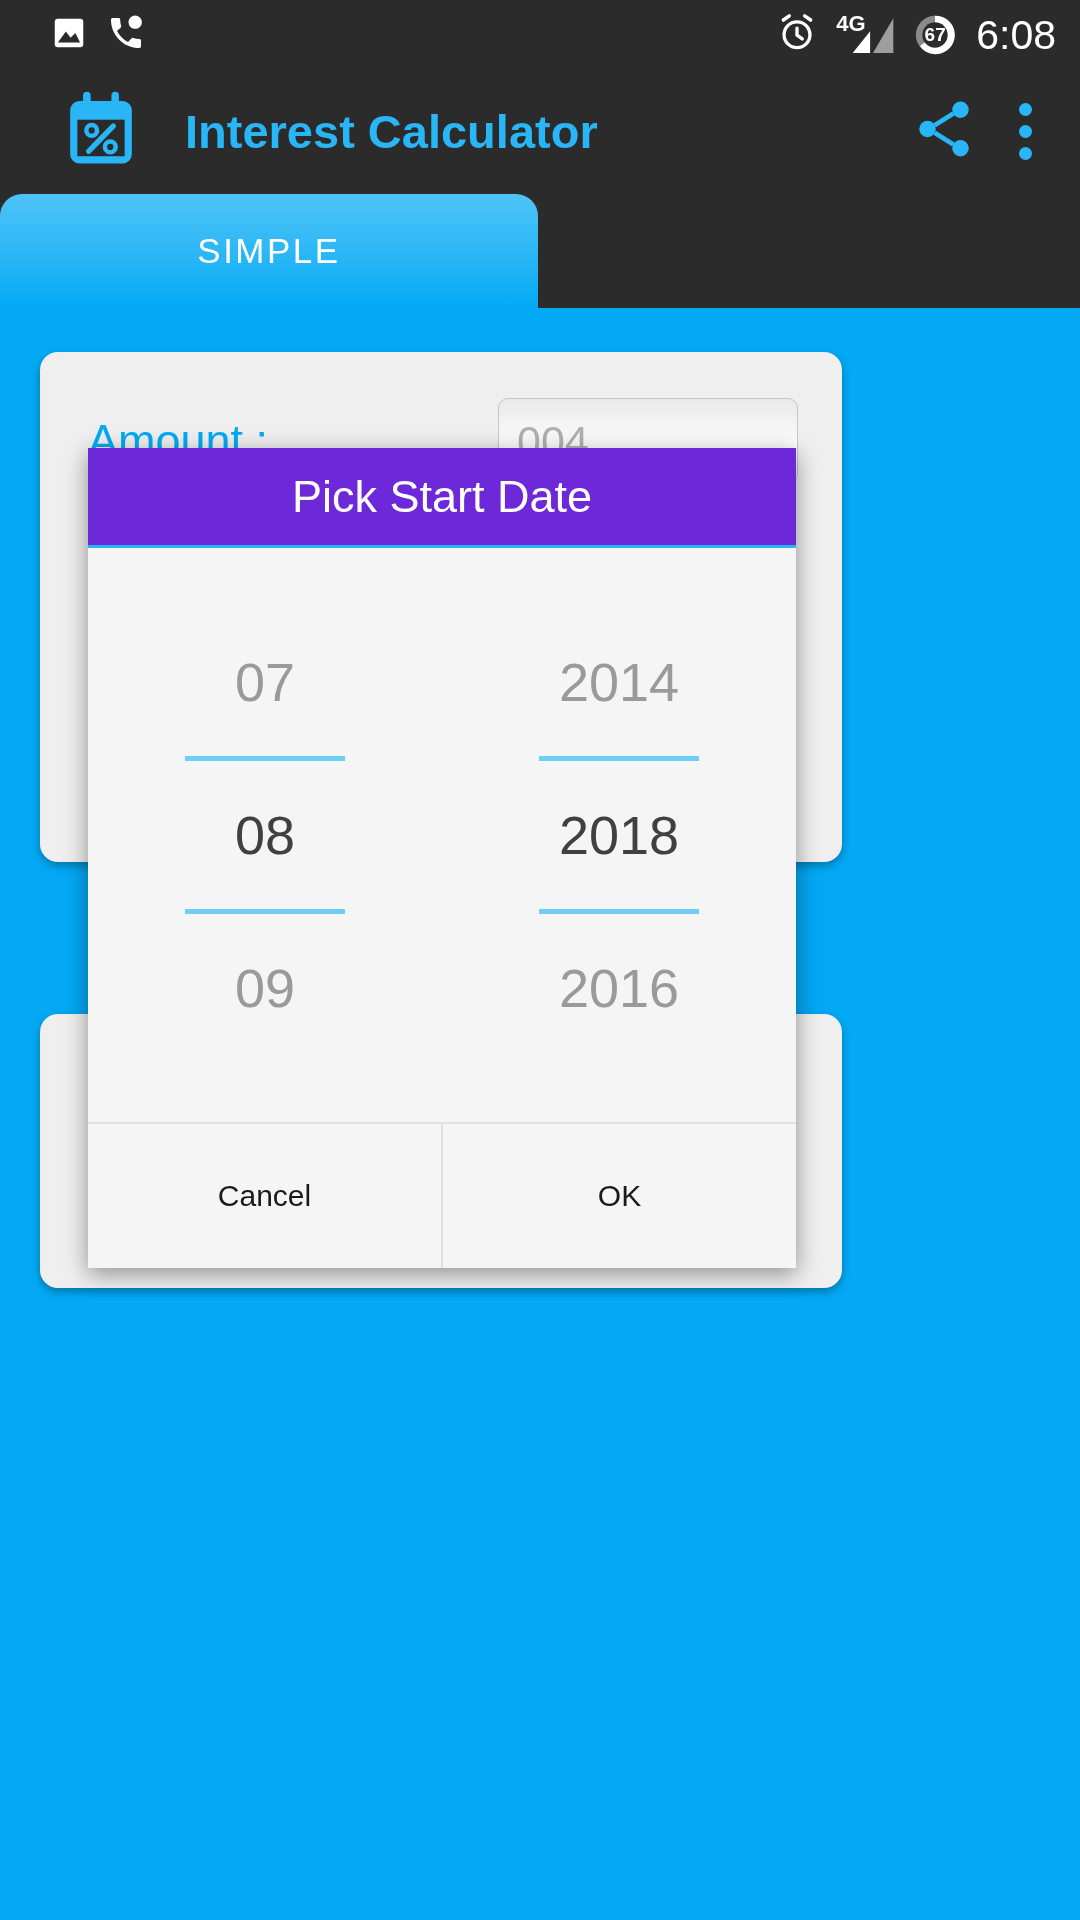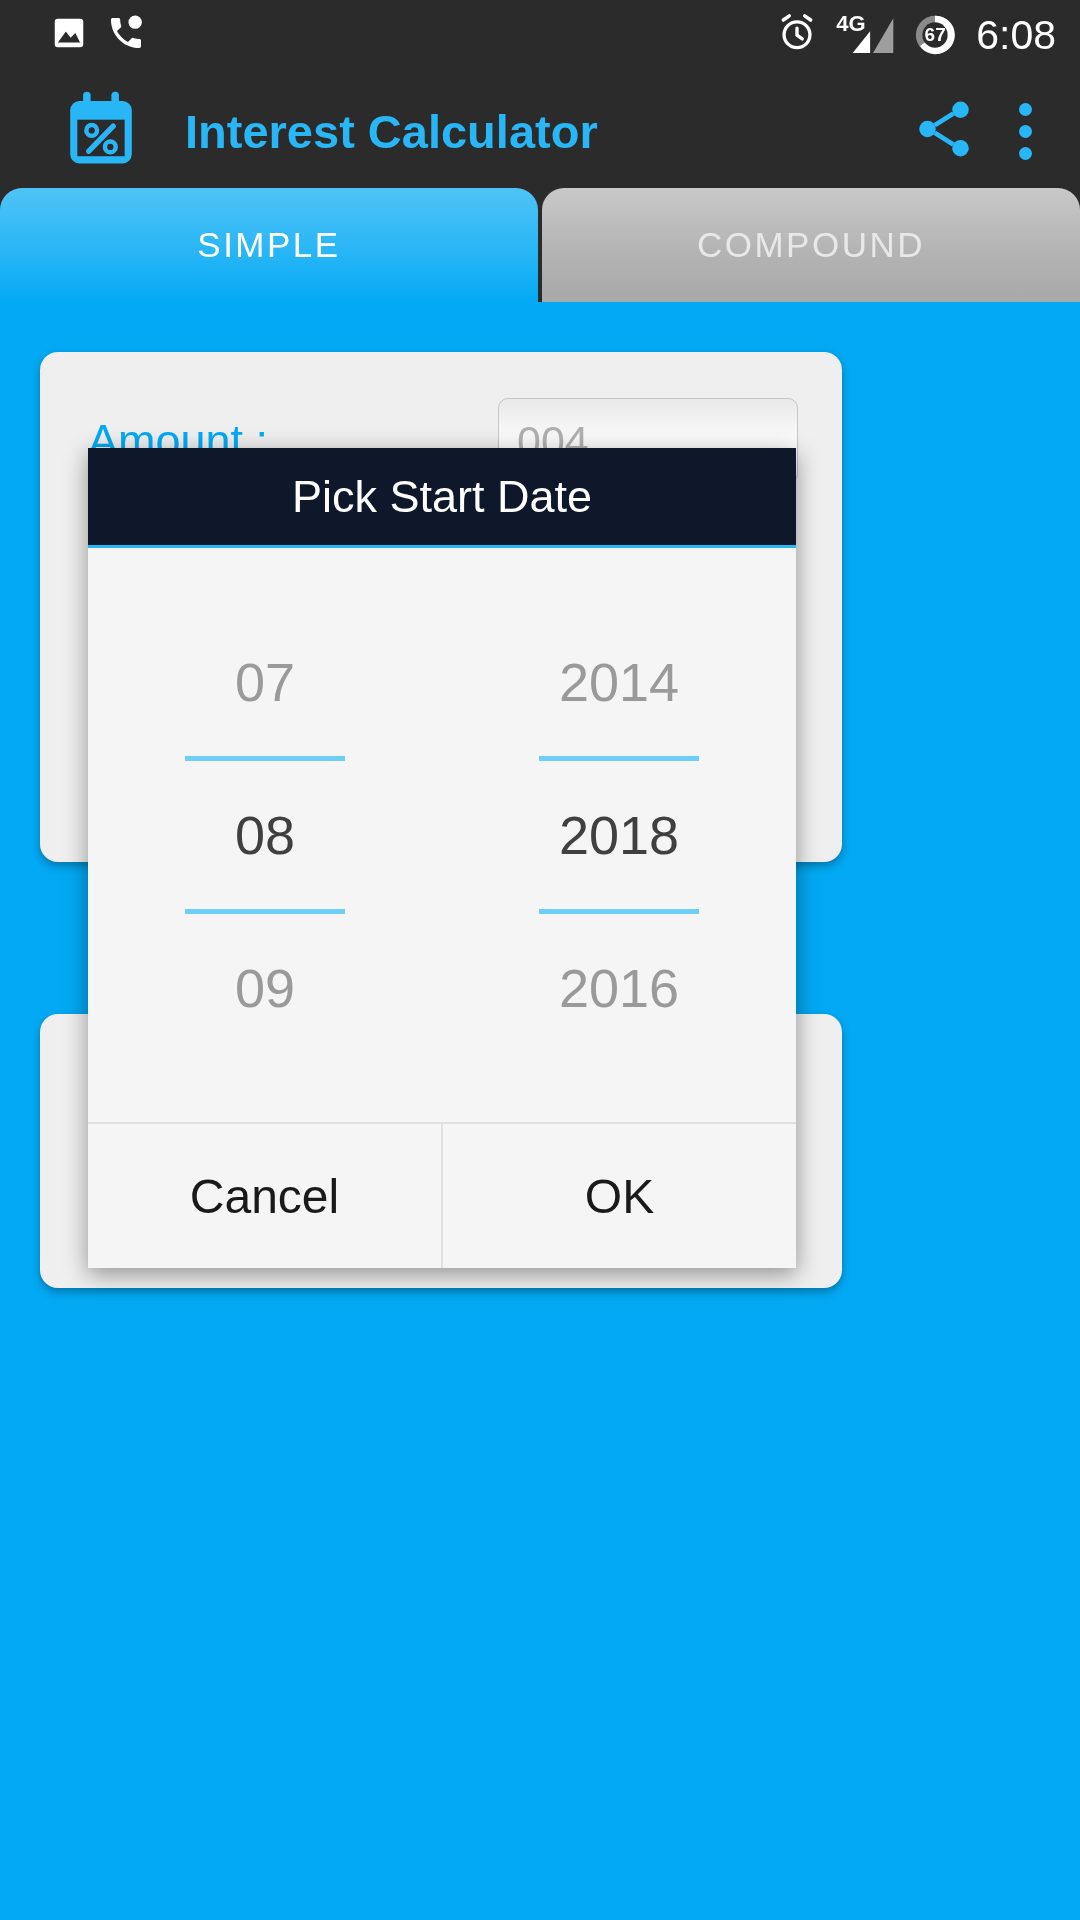--- a/index.html
+++ b/index.html
@@ -39,21 +39,21 @@
   #app-title {
     color: #29B6F6; font-size: 47px; font-weight: bold;
     margin-left: 28px; white-space: nowrap;
   }
   #appbar-actions { margin-left: auto; display: flex; align-items: center; gap: 42px; padding-right: 48px; }
   .dot-col { display: flex; flex-direction: column; gap: 9px; align-items: center; }
   .dot { width: 13px; height: 13px; border-radius: 50%; background: #29B6F6; }
 
   
   #tab-bar {
-    position: absolute; top: 180px; left: 0;
+    position: absolute; top: 186px; left: 0;
     width: 1080px; height: 122px;
     background: #2B2B2B;
   }
   .tab {
     position: absolute; top: 8px; height: 114px;
     border-radius: 22px 22px 0 0;
     display: flex; align-items: center; justify-content: center;
     font-size: 35px; letter-spacing: 2.5px; font-weight: normal;
   }
   #tab-simple {
@@ -96,21 +96,21 @@
 
   
   #dialog {
     position: absolute; left: 88px; top: 448px;
     width: 708px;
     background: #F5F5F5;
     box-shadow: 0 6px 22px rgba(0,0,0,0.40);
     z-index: 50;
   }
   #dialog-title-bar {
-    height: 100px; background: #0f172a;
+    height: 100px; background: #6d28d9;
     display: flex; align-items: center; justify-content: center;
     border-bottom: 3px solid #29B6F6;
   }
   #dialog-title { color: #ffffff; font-size: 45px; }
 
   #picker { height: 574px; display: flex; position: relative; background: #F5F5F5; }
   .picker-col {
     flex: 1; display: flex; flex-direction: column;
     align-items: center; justify-content: center; position: relative;
   }
@@ -124,21 +124,21 @@
   .pk-divider {
     width: 160px; height: 5px; background: #6DCFF6;
   }
   #dialog-actions {
     height: 146px; display: flex;
     border-top: 2px solid #E0E0E0;
     background: #F5F5F5;
   }
   .dlg-btn {
     flex: 1; display: flex; align-items: center; justify-content: center;
-    font-size: 48px; color: #1A1A1A; background: #F5F5F5;
+    font-size: 30px; color: #1A1A1A; background: #F5F5F5;
   }
   #btn-ok { border-left: 2px solid #E0E0E0; }
 </style>
 </head>
 <body>
 
 <div id="screen">
 
   <div id="status-bar">
     <div class="sb-left">
@@ -212,23 +212,20 @@
         <span class="dot"></span>
         <span class="dot"></span>
       </span>
     </div>
   </div>
 
   <div id="tab-bar">
     <div class="tab" id="tab-simple">
       <span>SIMPLE</span>
     </div>
-    <div class="tab" id="tab-compound">
-      <span>COMPOUND</span>
-    </div>
   </div>
 
   <div id="content">
 
     <div class="card" id="card-simple">
       <div class="field-row" style="top: 46px;">
         <span class="field-label">Amount :</span>
         <span class="field-input">004</span>
       </div>
     </div>

